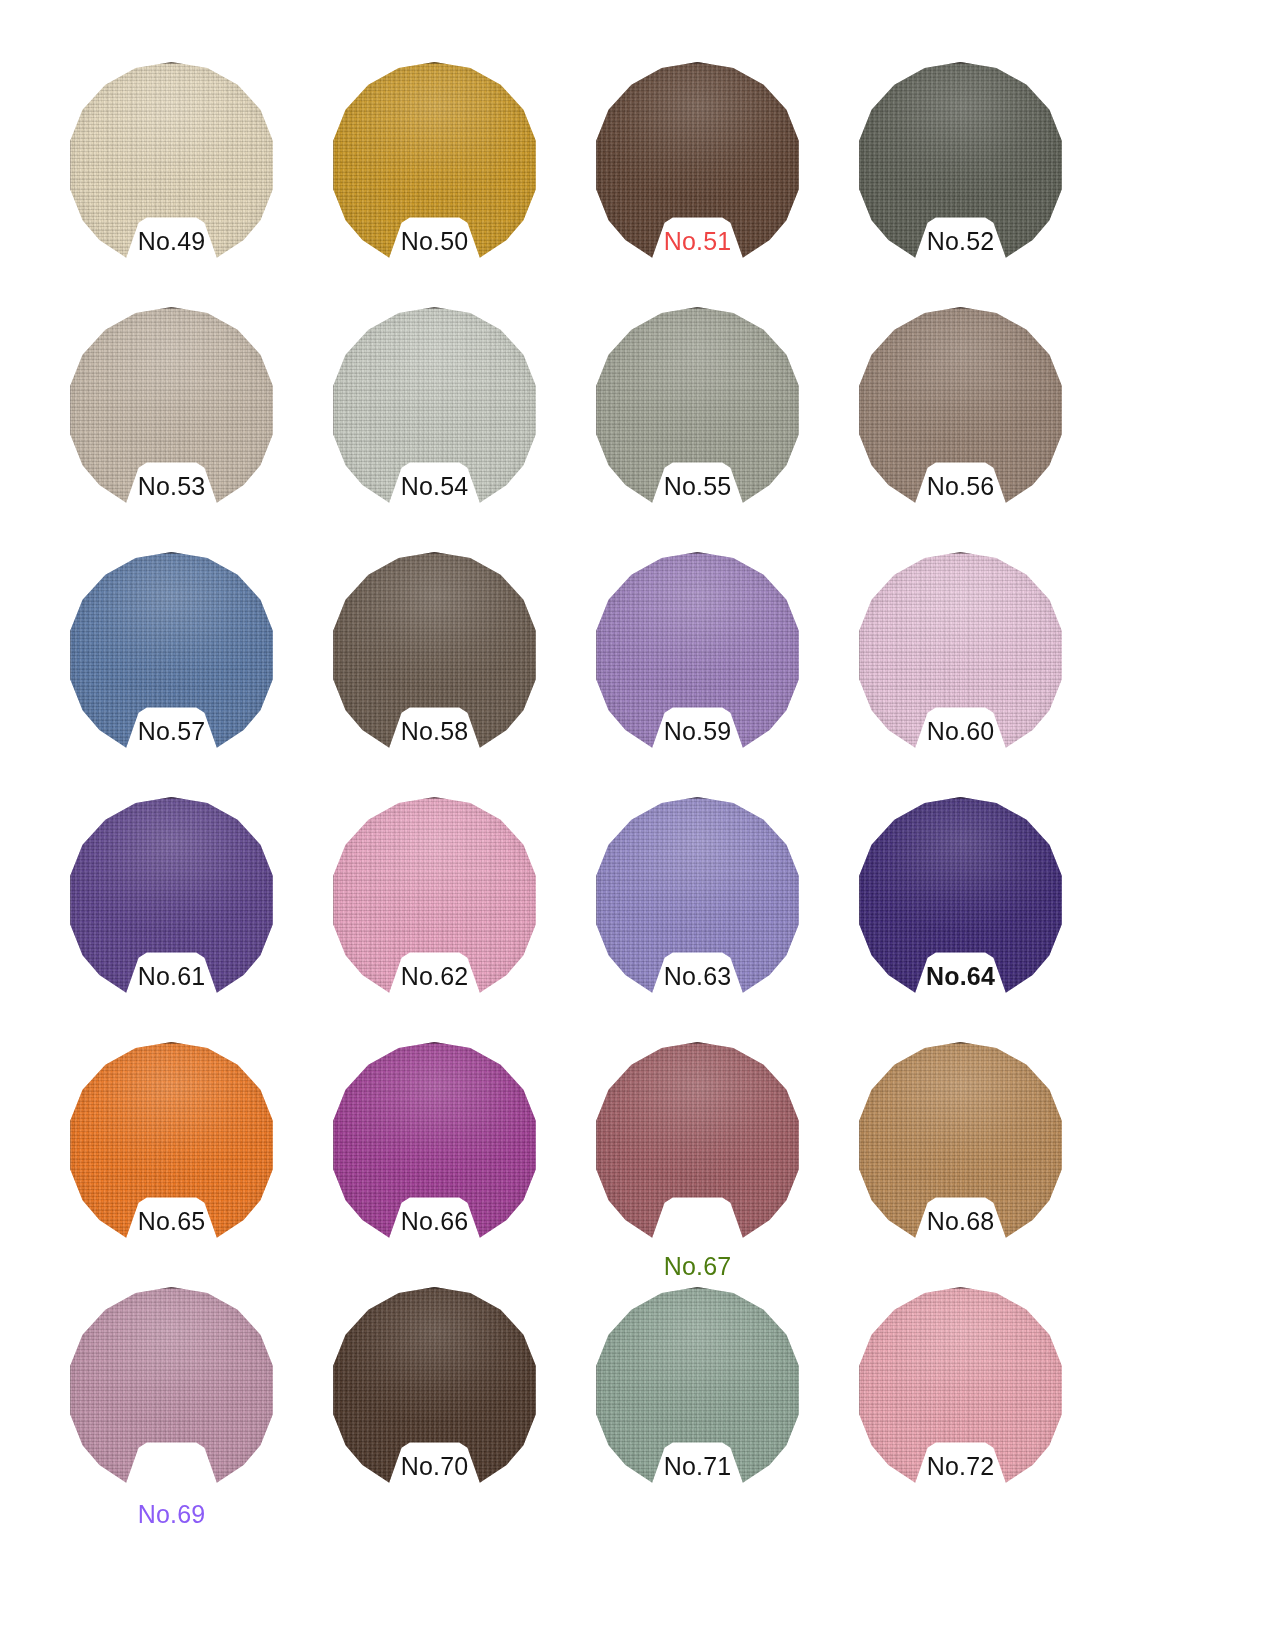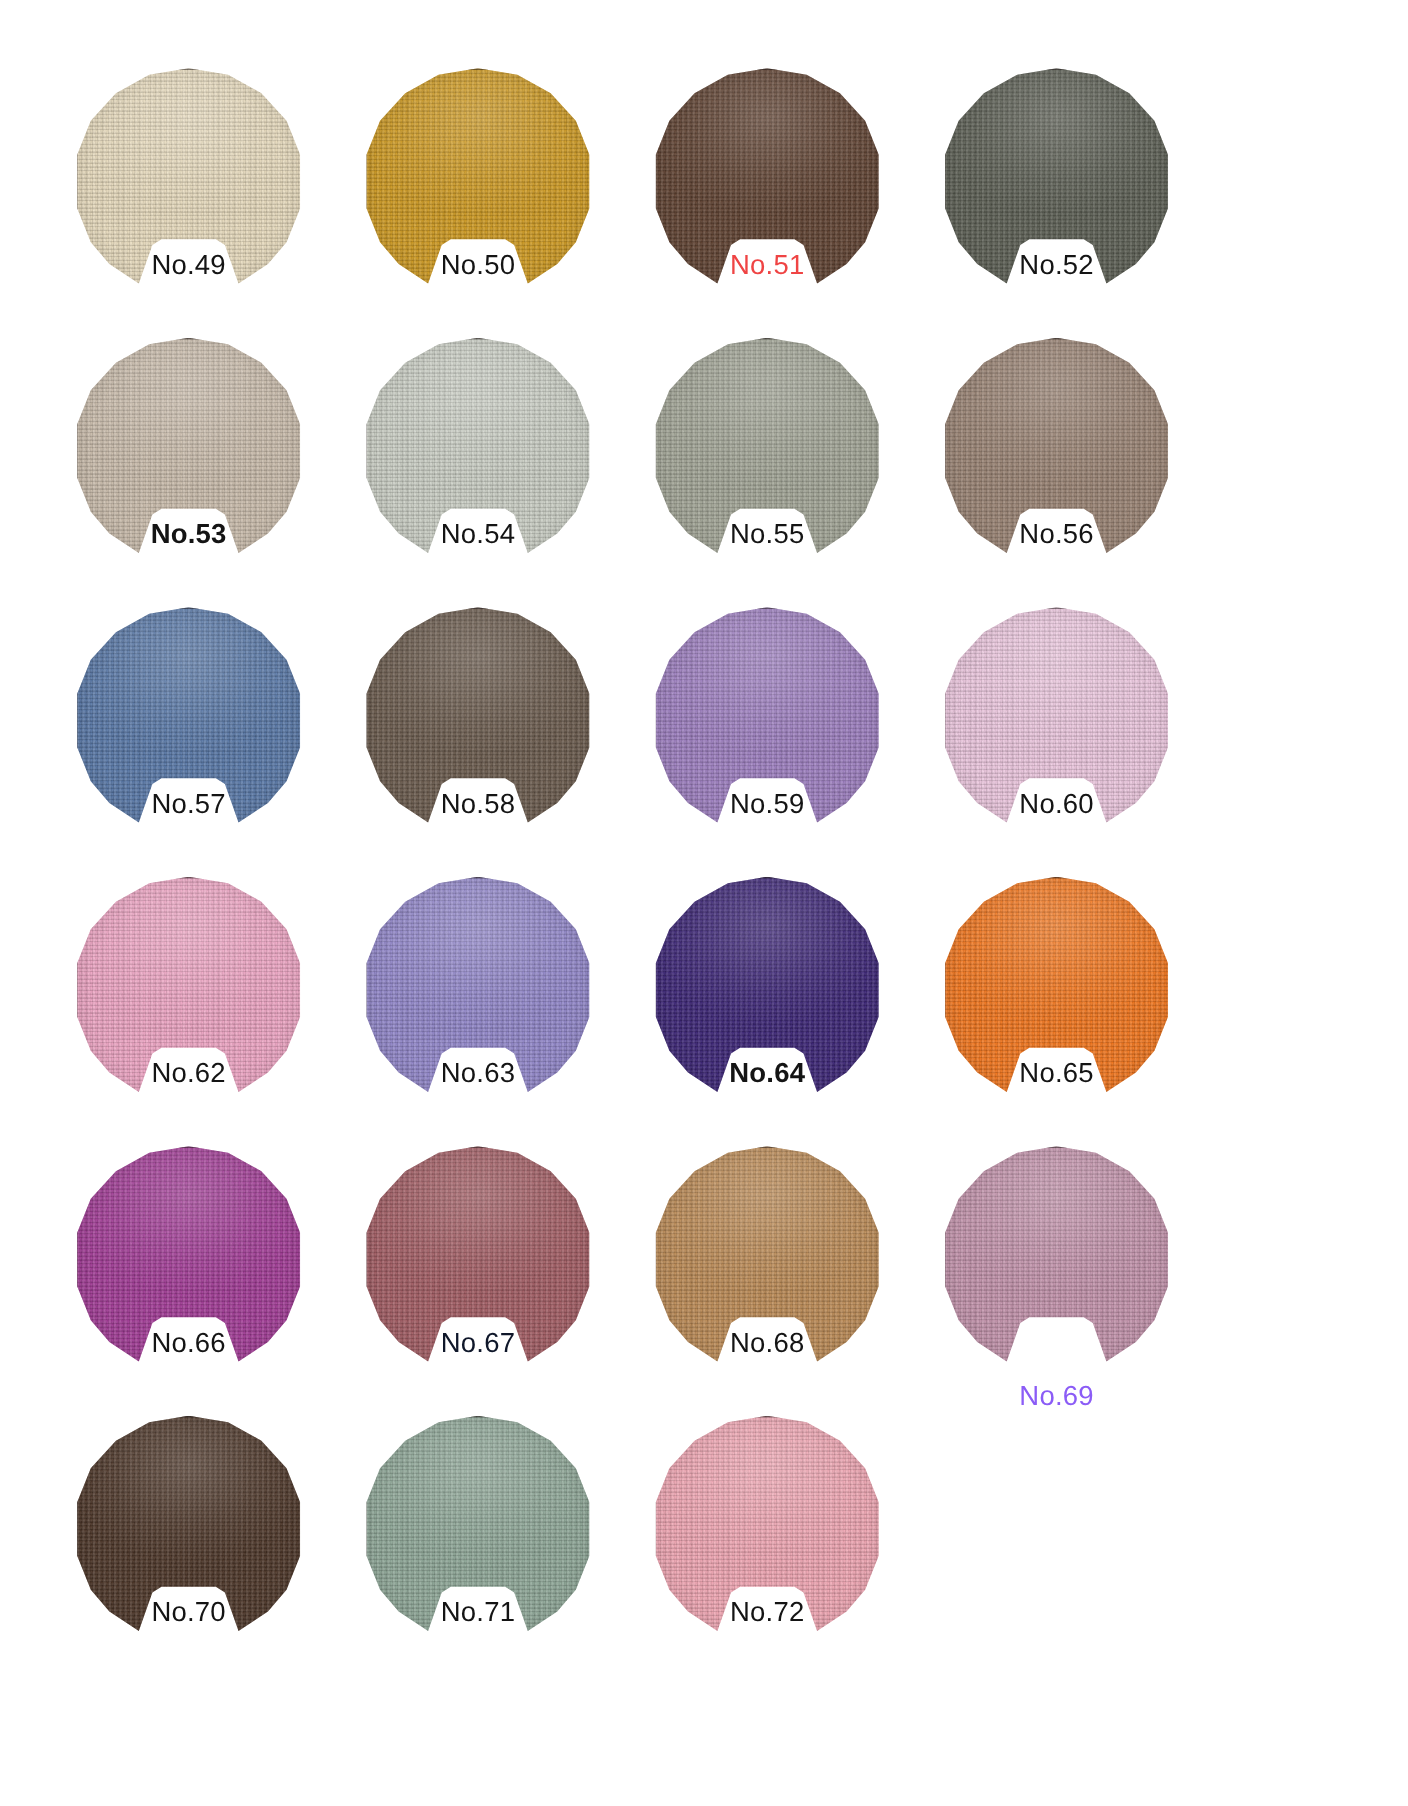--- a/index.html
+++ b/index.html
@@ -173,21 +173,21 @@
       </div>
       <div class="swatch-label" style="color: rgb(20, 20, 20);">No.52</div>
     </div>
     <div class="swatch-cell">
       <div class="swatch-chip">
         <div class="chip-color" style="background: rgb(203, 189, 172);"></div>
         <div class="chip-weave"></div>
         <div class="chip-shade"></div>
         <div class="chip-edge"></div>
       </div>
-      <div class="swatch-label" style="color: rgb(20, 20, 20); font-weight: bold;">No.53</div>
+      <div class="swatch-label" style="color: rgb(20, 20, 20);">No.53</div>
     </div>
     <div class="swatch-cell">
       <div class="swatch-chip">
         <div class="chip-color" style="background: rgb(204, 208, 198);"></div>
         <div class="chip-weave"></div>
         <div class="chip-shade"></div>
         <div class="chip-edge"></div>
       </div>
       <div class="swatch-label" style="color: rgb(20, 20, 20);">No.54</div>
     </div>
@@ -240,20 +240,29 @@
       <div class="swatch-chip">
         <div class="chip-color" style="background: rgb(238, 200, 224);"></div>
         <div class="chip-weave"></div>
         <div class="chip-shade"></div>
         <div class="chip-edge"></div>
       </div>
       <div class="swatch-label" style="color: rgb(20, 20, 20);">No.60</div>
     </div>
     <div class="swatch-cell">
       <div class="swatch-chip">
+        <div class="chip-color" style="background: rgb(91, 63, 141);"></div>
+        <div class="chip-weave"></div>
+        <div class="chip-shade"></div>
+        <div class="chip-edge"></div>
+      </div>
+      <div class="swatch-label" style="color: rgb(20, 20, 20);">No.61</div>
+    </div>
+    <div class="swatch-cell">
+      <div class="swatch-chip">
         <div class="chip-color" style="background: rgb(240, 166, 197);"></div>
         <div class="chip-weave"></div>
         <div class="chip-shade"></div>
         <div class="chip-edge"></div>
       </div>
       <div class="swatch-label" style="color: rgb(20, 20, 20);">No.62</div>
     </div>
     <div class="swatch-cell">
       <div class="swatch-chip">
         <div class="chip-color" style="background: rgb(146, 135, 203);"></div>
@@ -290,21 +299,21 @@
       </div>
       <div class="swatch-label" style="color: rgb(20, 20, 20);">No.66</div>
     </div>
     <div class="swatch-cell">
       <div class="swatch-chip">
         <div class="chip-color" style="background: rgb(163, 92, 99);"></div>
         <div class="chip-weave"></div>
         <div class="chip-shade"></div>
         <div class="chip-edge"></div>
       </div>
-      <div class="swatch-label" style="color: #0f172a;">No.67</div>
+      <div class="swatch-label" style="color: #4d7c0f; margin-top: 45px;">No.67</div>
     </div>
     <div class="swatch-cell">
       <div class="swatch-chip">
         <div class="chip-color" style="background: rgb(189, 139, 85);"></div>
         <div class="chip-weave"></div>
         <div class="chip-shade"></div>
         <div class="chip-edge"></div>
       </div>
       <div class="swatch-label" style="color: rgb(20, 20, 20);">No.68</div>
     </div>

